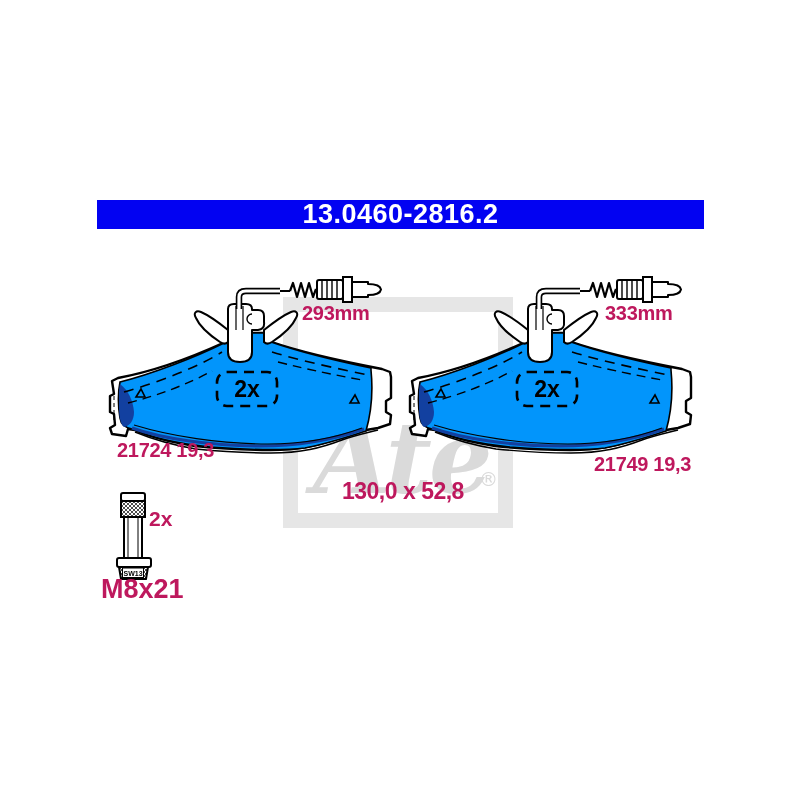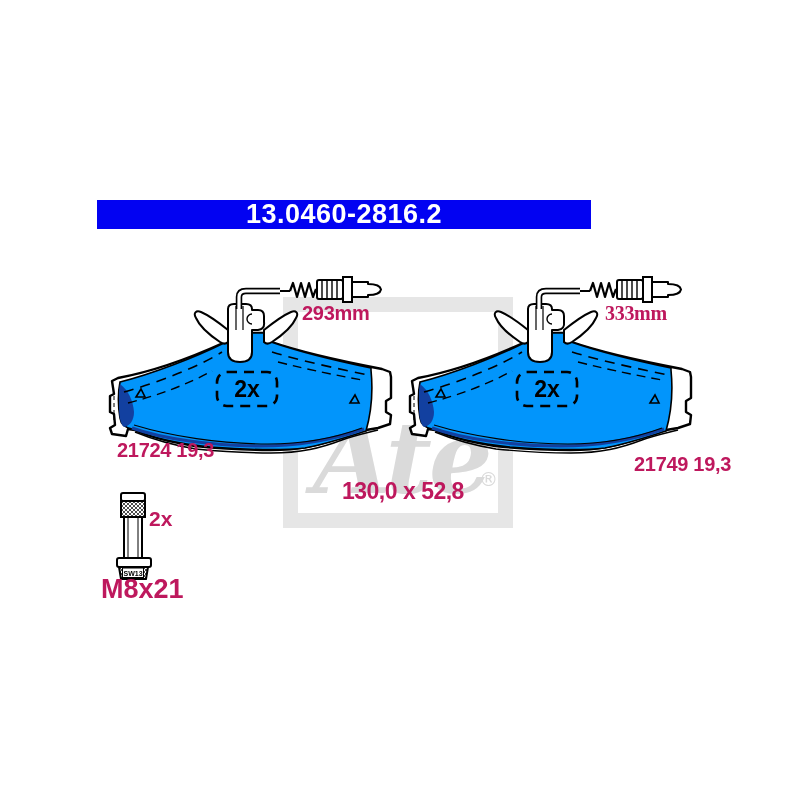--- a/index.html
+++ b/index.html
@@ -2,35 +2,35 @@
 <html><head>
 <meta charset="utf-8">
 <style>
   html,body{margin:0;padding:0;background:#fff;}
   #canvas{
     position:relative;width:800px;height:800px;background:#ffffff;overflow:hidden;
     font-family:"Liberation Sans","DejaVu Sans",sans-serif;
   }
   .abs{position:absolute;}
   #header-bar{
-    left:97px;top:200px;width:494px;height:29px;
+    left:97px;top:200px;width:607px;height:29px;
     display:flex;align-items:center;justify-content:center;gap:27px;
     color:#ffffff;font-weight:bold;font-size:27px;letter-spacing:.5px;line-height:29px;
   }
   .lbl{color:#be185d;font-weight:bold;white-space:nowrap;}
   .sensor-len{font-size:20px;letter-spacing:-0.3px;}
   #sensor-len-left{left:302px;top:302px;}
-  #sensor-len-right{left:605px;top:302px;font-family:Liberation Serif, serif;}
+  #sensor-len-right{left:605px;top:302px;}
   .qty-box{width:60px;height:34px;display:flex;align-items:center;justify-content:center;
            font-size:23px;font-weight:bold;color:#000;}
   #qty-left{left:217px;top:372px;}
   #qty-right{left:517px;top:372px;}
   .pad-code{font-size:20px;letter-spacing:-0.3px;}
   #pad-code-left{left:117px;top:439px;}
-  #pad-code-right{left:594px;top:453px;margin-left:40px;}
+  #pad-code-right{left:594px;top:453px;}
   #size-label{left:342px;top:478px;font-size:23px;letter-spacing:-0.5px;}
   #bolt-qty{left:149px;top:507px;font-size:21px;}
   #bolt-size{left:101px;top:574px;font-size:27px;}
   svg{position:absolute;left:0;top:0;}
 </style>
 </head>
 <body>
 
 <div id="canvas">
 

